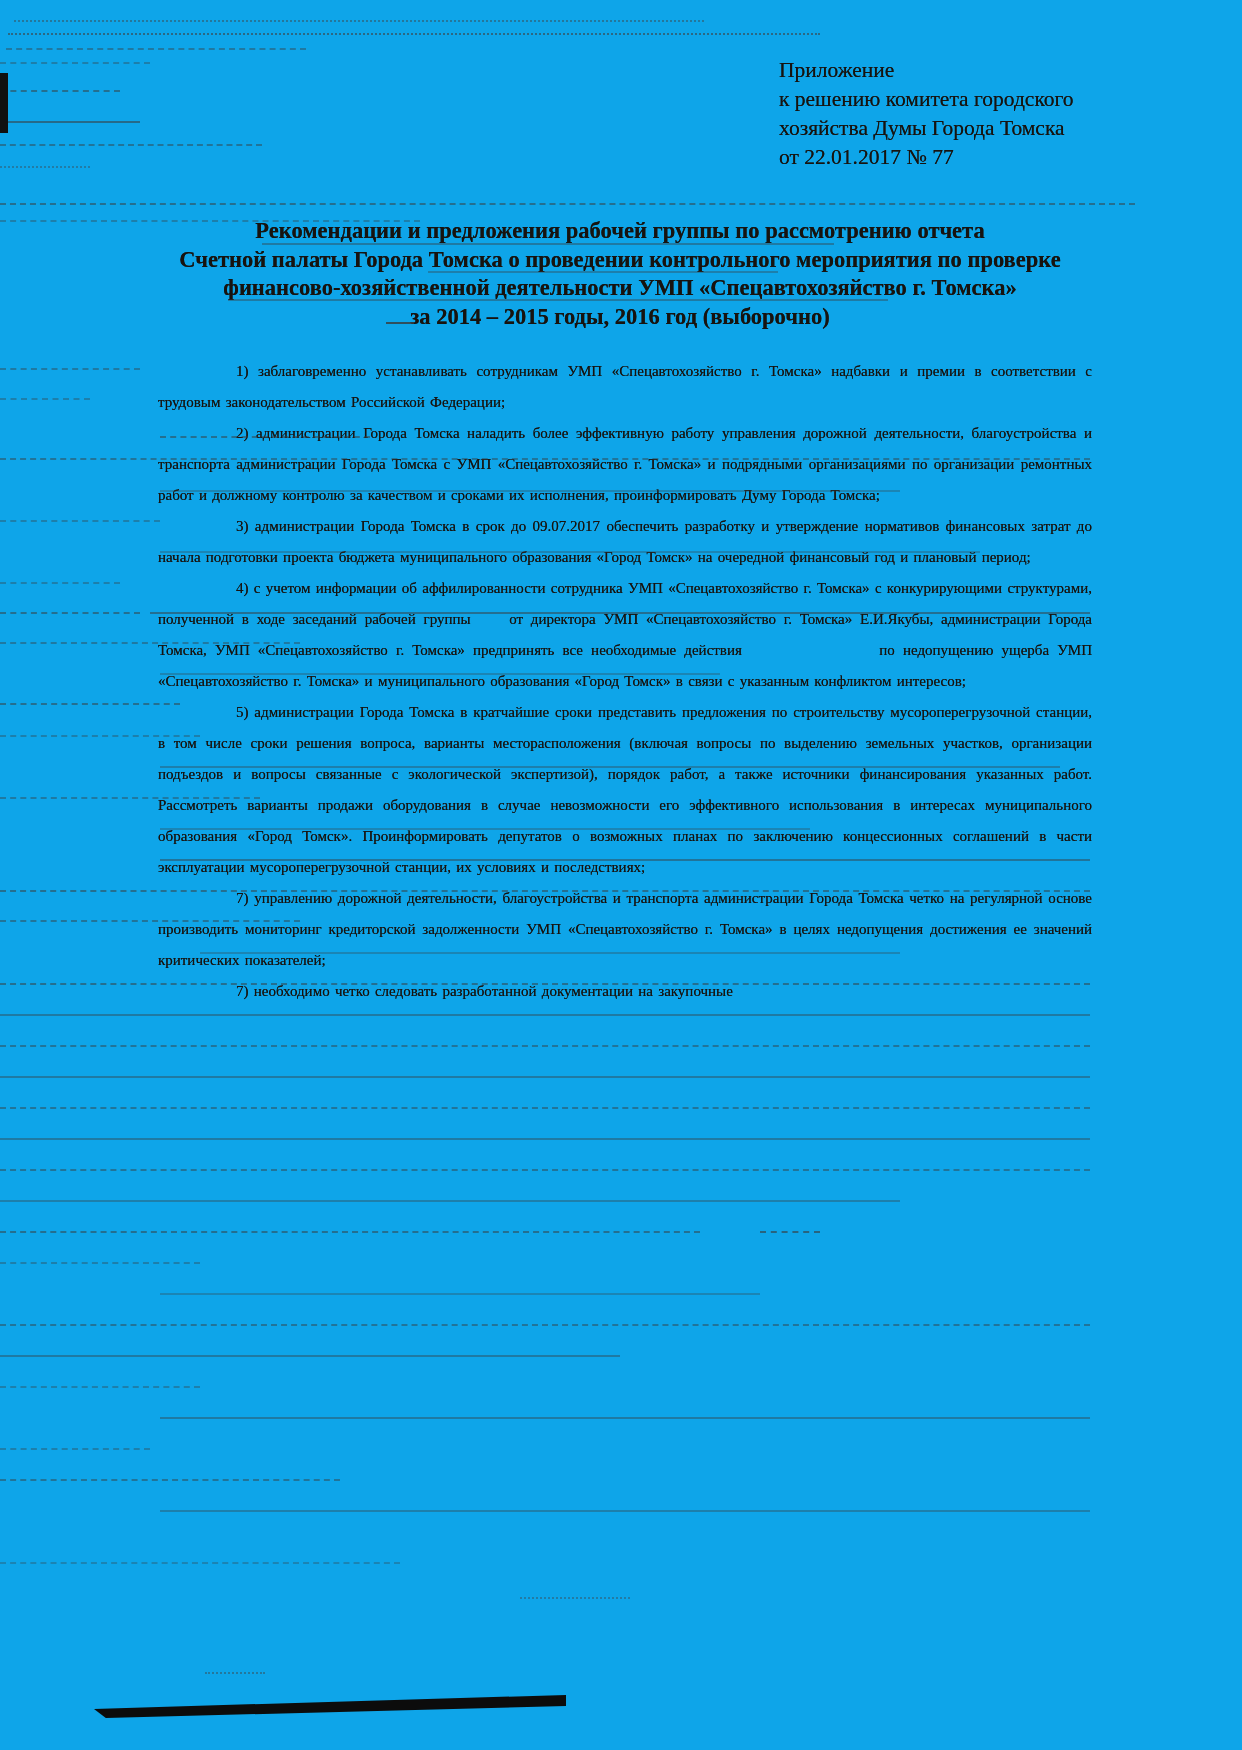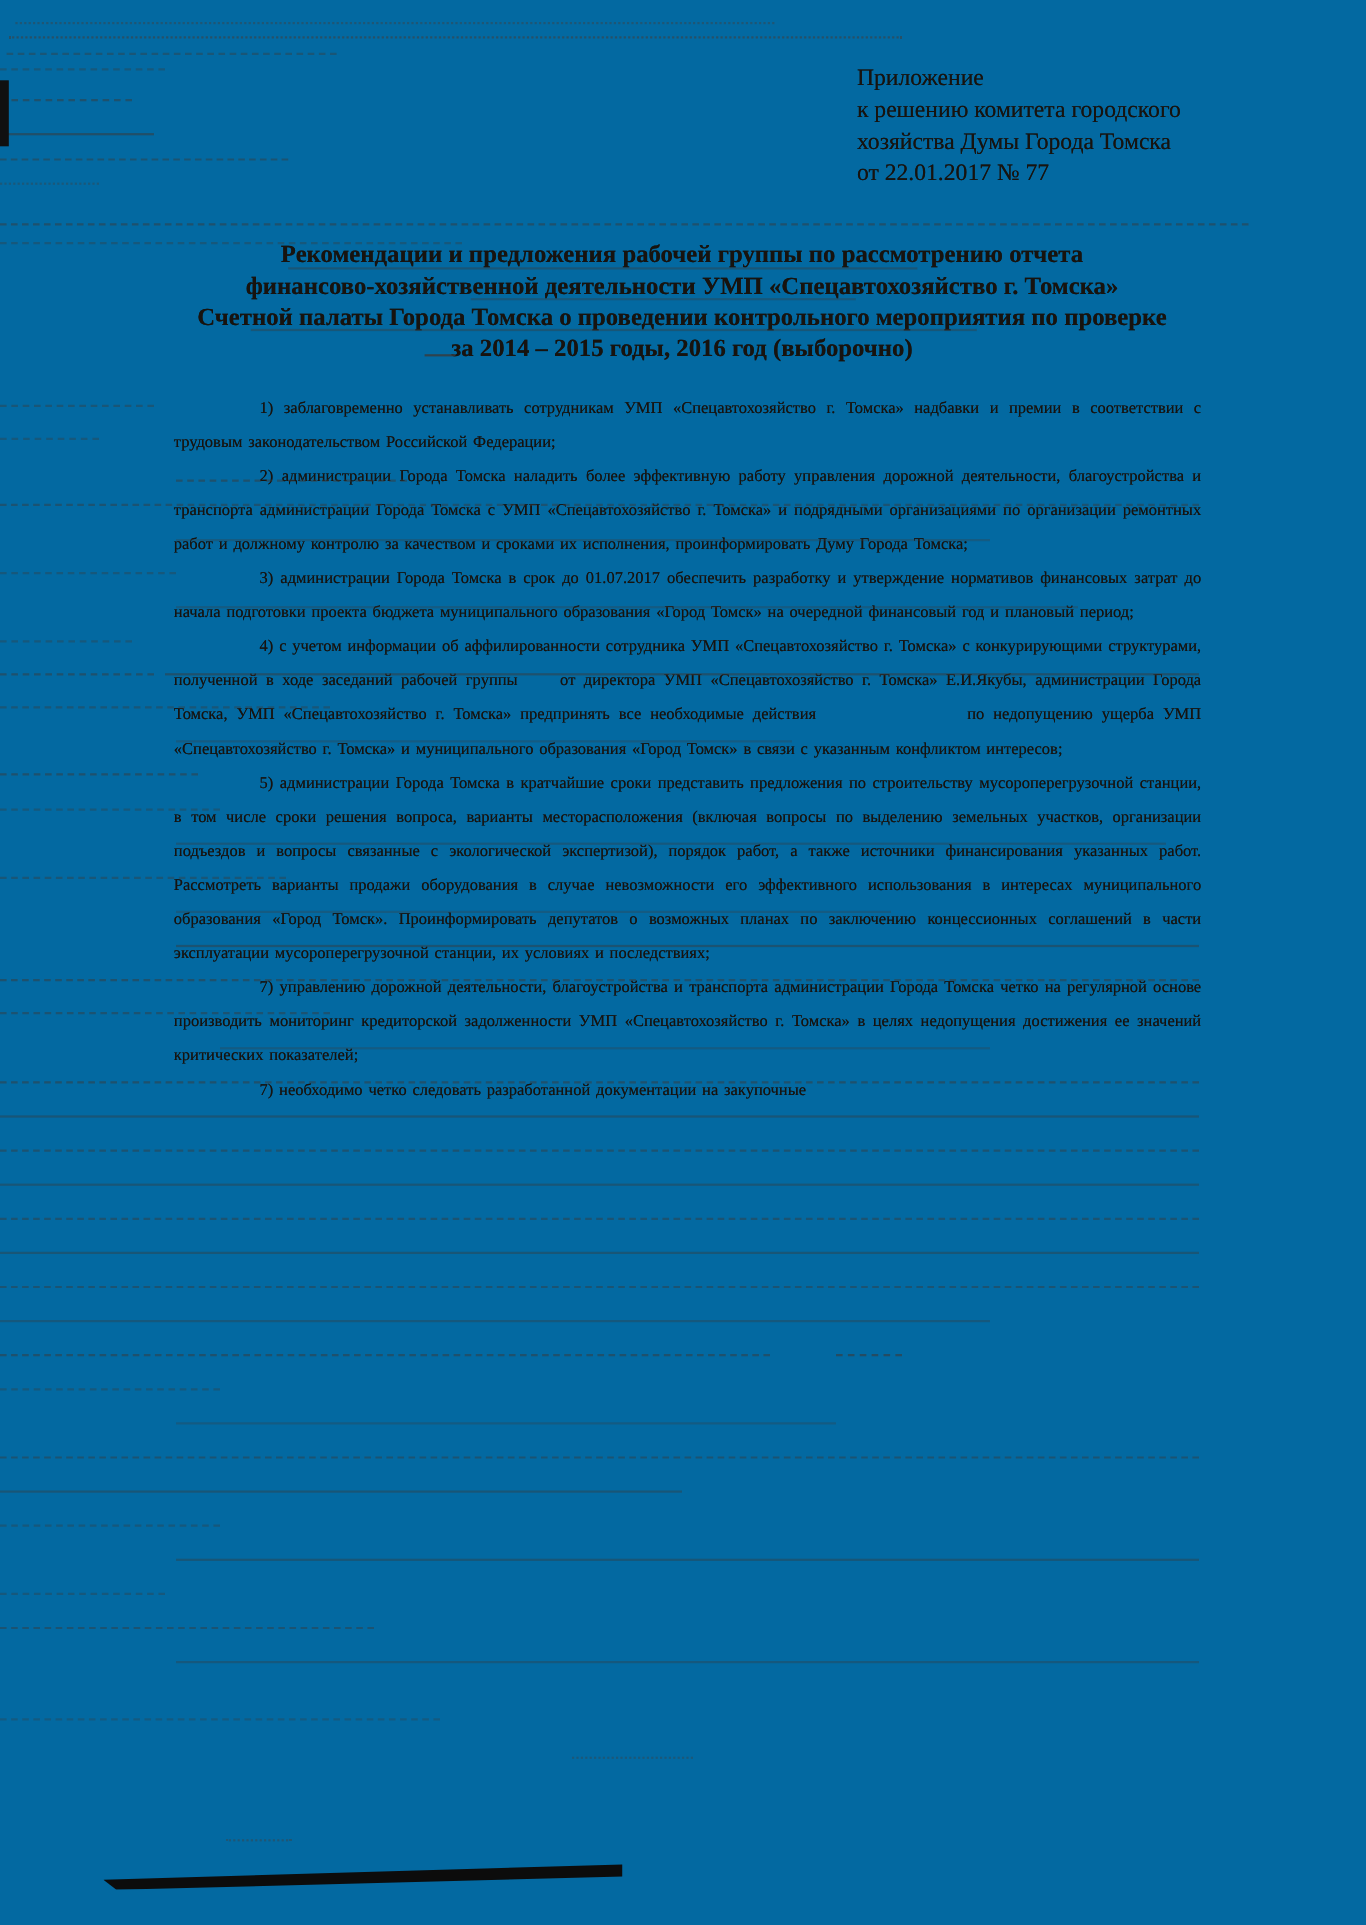--- a/index.html
+++ b/index.html
@@ -1,21 +1,21 @@
 <!DOCTYPE html>
 <html><head>
 <meta charset="utf-8">
 <style>
   * { box-sizing: border-box; margin: 0; padding: 0; }
   html, body { background: #ffffff; }
   .page {
     position: relative;
     width: 1242px;
     height: 1750px;
-    background: #0369a1;
+    background: #0ea5e9;
     overflow: hidden;
     font-family: "Liberation Serif", serif;
     color: #17130f;
     text-shadow: 0 0 .5px rgba(25,18,12,.8);
   }
   .header {
     position: absolute;
     left: 779px;
     top: 56px;
     width: 360px;
@@ -69,29 +69,29 @@
 
   <div class="header">
     <div>Приложение</div>
     <div>к решению комитета городского</div>
     <div>хозяйства Думы Города Томска</div>
     <div>от 22.01.2017 № 77</div>
   </div>
 
   <div class="title">
     <div>Рекомендации и предложения рабочей группы по рассмотрению отчета</div>
+    <div>Счетной палаты Города Томска о проведении контрольного мероприятия по проверке</div>
     <div>финансово-хозяйственной деятельности УМП «Спецавтохозяйство г. Томска»</div>
-    <div>Счетной палаты Города Томска о проведении контрольного мероприятия по проверке</div>
     <div>за 2014 – 2015 годы, 2016 год (выборочно)</div>
   </div>
 
   <div class="body-text">
     <p>1)  заблаговременно устанавливать сотрудникам УМП «Спецавтохозяйство г. Томска» надбавки и премии в соответствии с трудовым законодательством Российской Федерации;</p>
     <p>2)  администрации Города Томска наладить более эффективную работу управления дорожной деятельности, благоустройства и транспорта администрации Города Томска с УМП «Спецавтохозяйство г. Томска» и подрядными организациями по организации ремонтных работ и должному контролю за качеством и сроками их исполнения, проинформировать Думу Города Томска;</p>
-    <p>3)  администрации Города Томска в срок до 01.07.2017 обеспечить разработку и утверждение нормативов финансовых затрат до начала подготовки проекта бюджета муниципального образования «Город Томск» на очередной финансовый год и плановый период;</p>
+    <p>3)  администрации Города Томска в срок до 09.07.2017 обеспечить разработку и утверждение нормативов финансовых затрат до начала подготовки проекта бюджета муниципального образования «Город Томск» на очередной финансовый год и плановый период;</p>
     <p>4)  с учетом информации об аффилированности сотрудника УМП «Спецавтохозяйство г. Томска» с конкурирующими структурами, полученной в ходе заседаний рабочей группы&nbsp;&nbsp;&nbsp;&nbsp; от директора УМП «Спецавтохозяйство г. Томска» Е.И.Якубы, администрации Города Томска, УМП «Спецавтохозяйство г. Томска» предпринять все необходимые действия&nbsp;&nbsp;&nbsp;&nbsp;&nbsp;&nbsp;&nbsp;&nbsp;&nbsp;&nbsp;&nbsp;&nbsp;&nbsp;&nbsp;&nbsp;&nbsp; по недопущению ущерба УМП «Спецавтохозяйство г. Томска» и муниципального образования «Город Томск» в связи с указанным конфликтом интересов;</p>
     <p>5)  администрации Города Томска в кратчайшие сроки представить предложения по строительству мусороперегрузочной станции, в том числе сроки решения вопроса, варианты месторасположения (включая вопросы по выделению земельных участков, организации подъездов и вопросы связанные с экологической экспертизой), порядок работ, а также источники финансирования указанных работ. Рассмотреть варианты продажи оборудования в случае невозможности его эффективного использования в интересах муниципального образования «Город Томск». Проинформировать депутатов о возможных планах по заключению концессионных соглашений в части эксплуатации мусороперегрузочной станции, их условиях и последствиях;</p>
     <p>7)  управлению дорожной деятельности, благоустройства и транспорта администрации Города Томска четко на регулярной основе производить мониторинг кредиторской задолженности УМП «Спецавтохозяйство г. Томска» в целях недопущения достижения ее значений критических показателей;</p>
     <p>7)  необходимо четко следовать разработанной документации на закупочные</p>
   </div>
 
   <div id="artifacts">
       <div class="art dot" style="left: 14px; top: 20px; width: 690px; height: 2px; opacity: 0.45;"></div>
       <div class="art dot" style="left: 8px; top: 33px; width: 812px; height: 2px; opacity: 0.6;"></div>
       <div class="art dash" style="left: 6px; top: 48px; width: 300px; height: 2px; opacity: 0.4;"></div>

